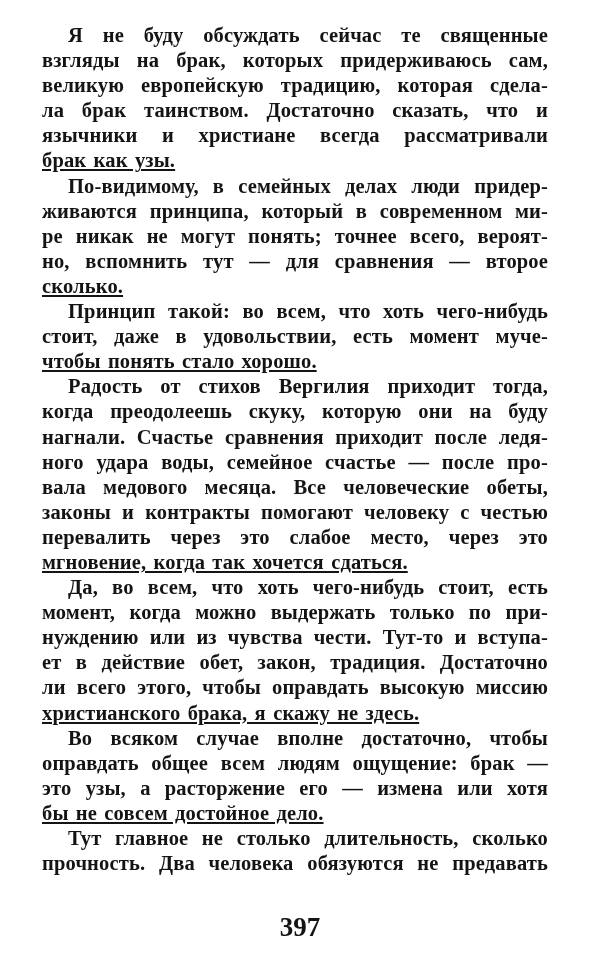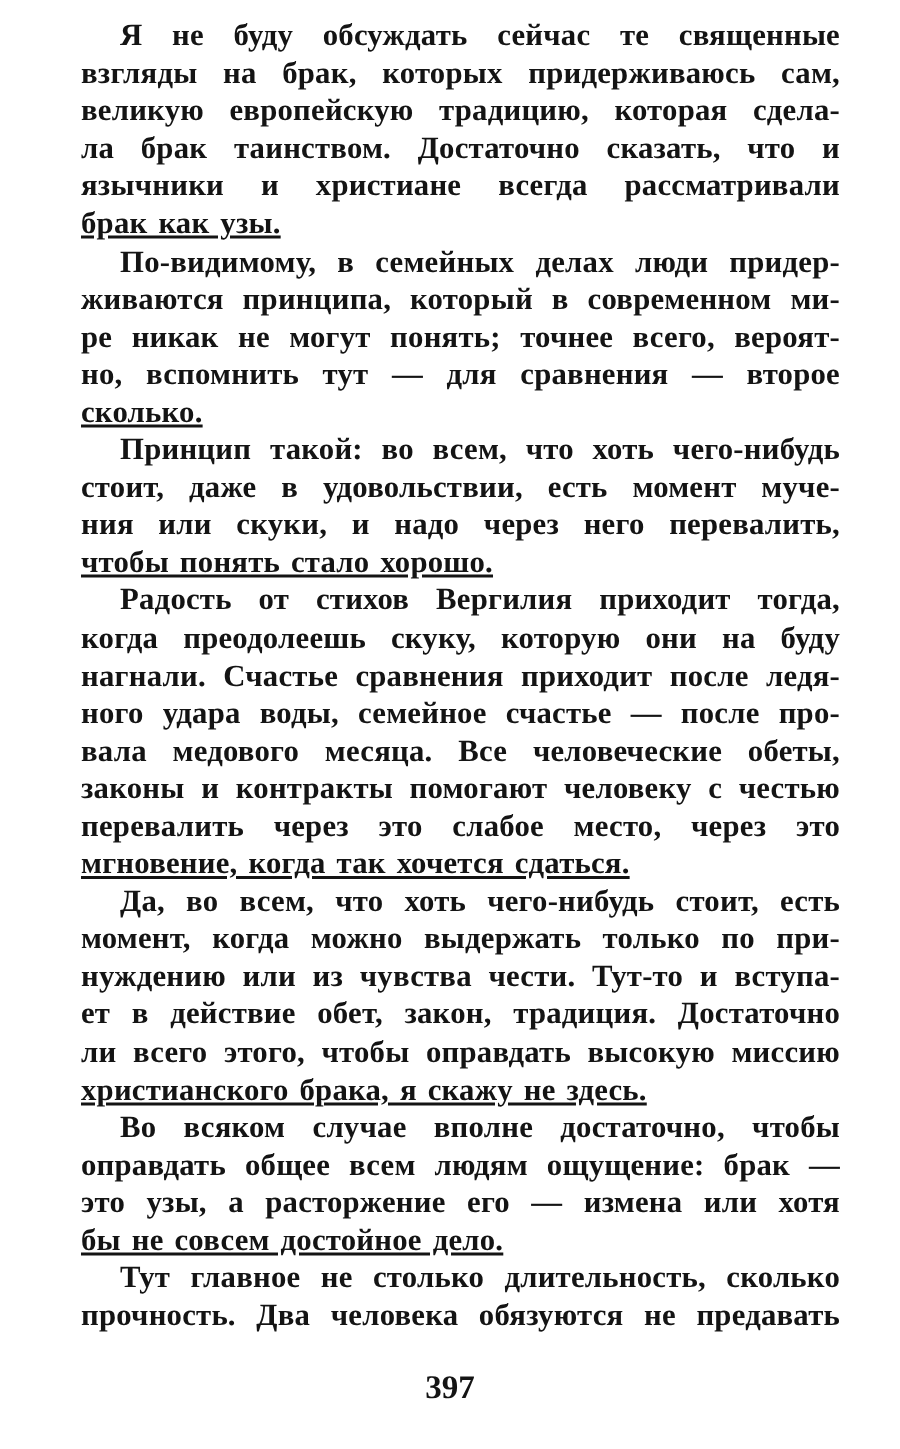--- a/index.html
+++ b/index.html
@@ -11,23 +11,22 @@
     width: 600px;
     height: 966px;
     position: relative;
     overflow: hidden;
     font-family: "Liberation Serif", "DejaVu Serif", serif;
     color: #141414;
   }
   .page {
     position: absolute;
     left: 42px;
-    top: 12px;
+    top: 23px;
     width: 506px;
-    margin-left: 12px;
   }
   .line {
     display: block;
     height: 25.1px;
     line-height: 25.1px;
     font-size: 20.5px;
     font-weight: bold;
     white-space: nowrap;
     text-align: justify;
     text-align-last: justify;
@@ -43,21 +42,21 @@
     text-decoration: underline;
   }
   .page-number {
     position: absolute;
     left: 0;
     width: 600px;
     top: 912px;
     text-align: center;
     font-family: "Liberation Serif", "DejaVu Serif", serif;
     font-weight: bold;
-    font-size: 22px;
+    font-size: 27px;
     color: #141414;
   }
 </style>
 </head>
 <body>
 
 <div class="page">
 
   <div class="paragraph">
     <span class="line indent">Я не буду обсуждать сейчас те священные</span>
@@ -72,21 +71,20 @@
     <span class="line indent">По-видимому, в семейных делах люди придер-</span>
     <span class="line">живаются принципа, который в современном ми-</span>
     <span class="line">ре никак не могут понять; точнее всего, вероят-</span>
     <span class="line">но, вспомнить тут — для сравнения — второе</span>
     <span class="line last">сколько.</span>
   </div>
 
   <div class="paragraph">
     <span class="line indent">Принцип такой: во всем, что хоть чего-нибудь</span>
     <span class="line">стоит, даже в удовольствии, есть момент муче-</span>
-    <span class="line">ния или скуки, и надо через него перевалить,</span>
     <span class="line last">чтобы понять стало хорошо.</span>
   </div>
 
   <div class="paragraph">
     <span class="line indent">Радость от стихов Вергилия приходит тогда,</span>
     <span class="line">когда преодолеешь скуку, которую они на буду</span>
     <span class="line">нагнали. Счастье сравнения приходит после ледя-</span>
     <span class="line">ного удара воды, семейное счастье — после про-</span>
     <span class="line">вала медового месяца. Все человеческие обеты,</span>
     <span class="line">законы и контракты помогают человеку с честью</span>

